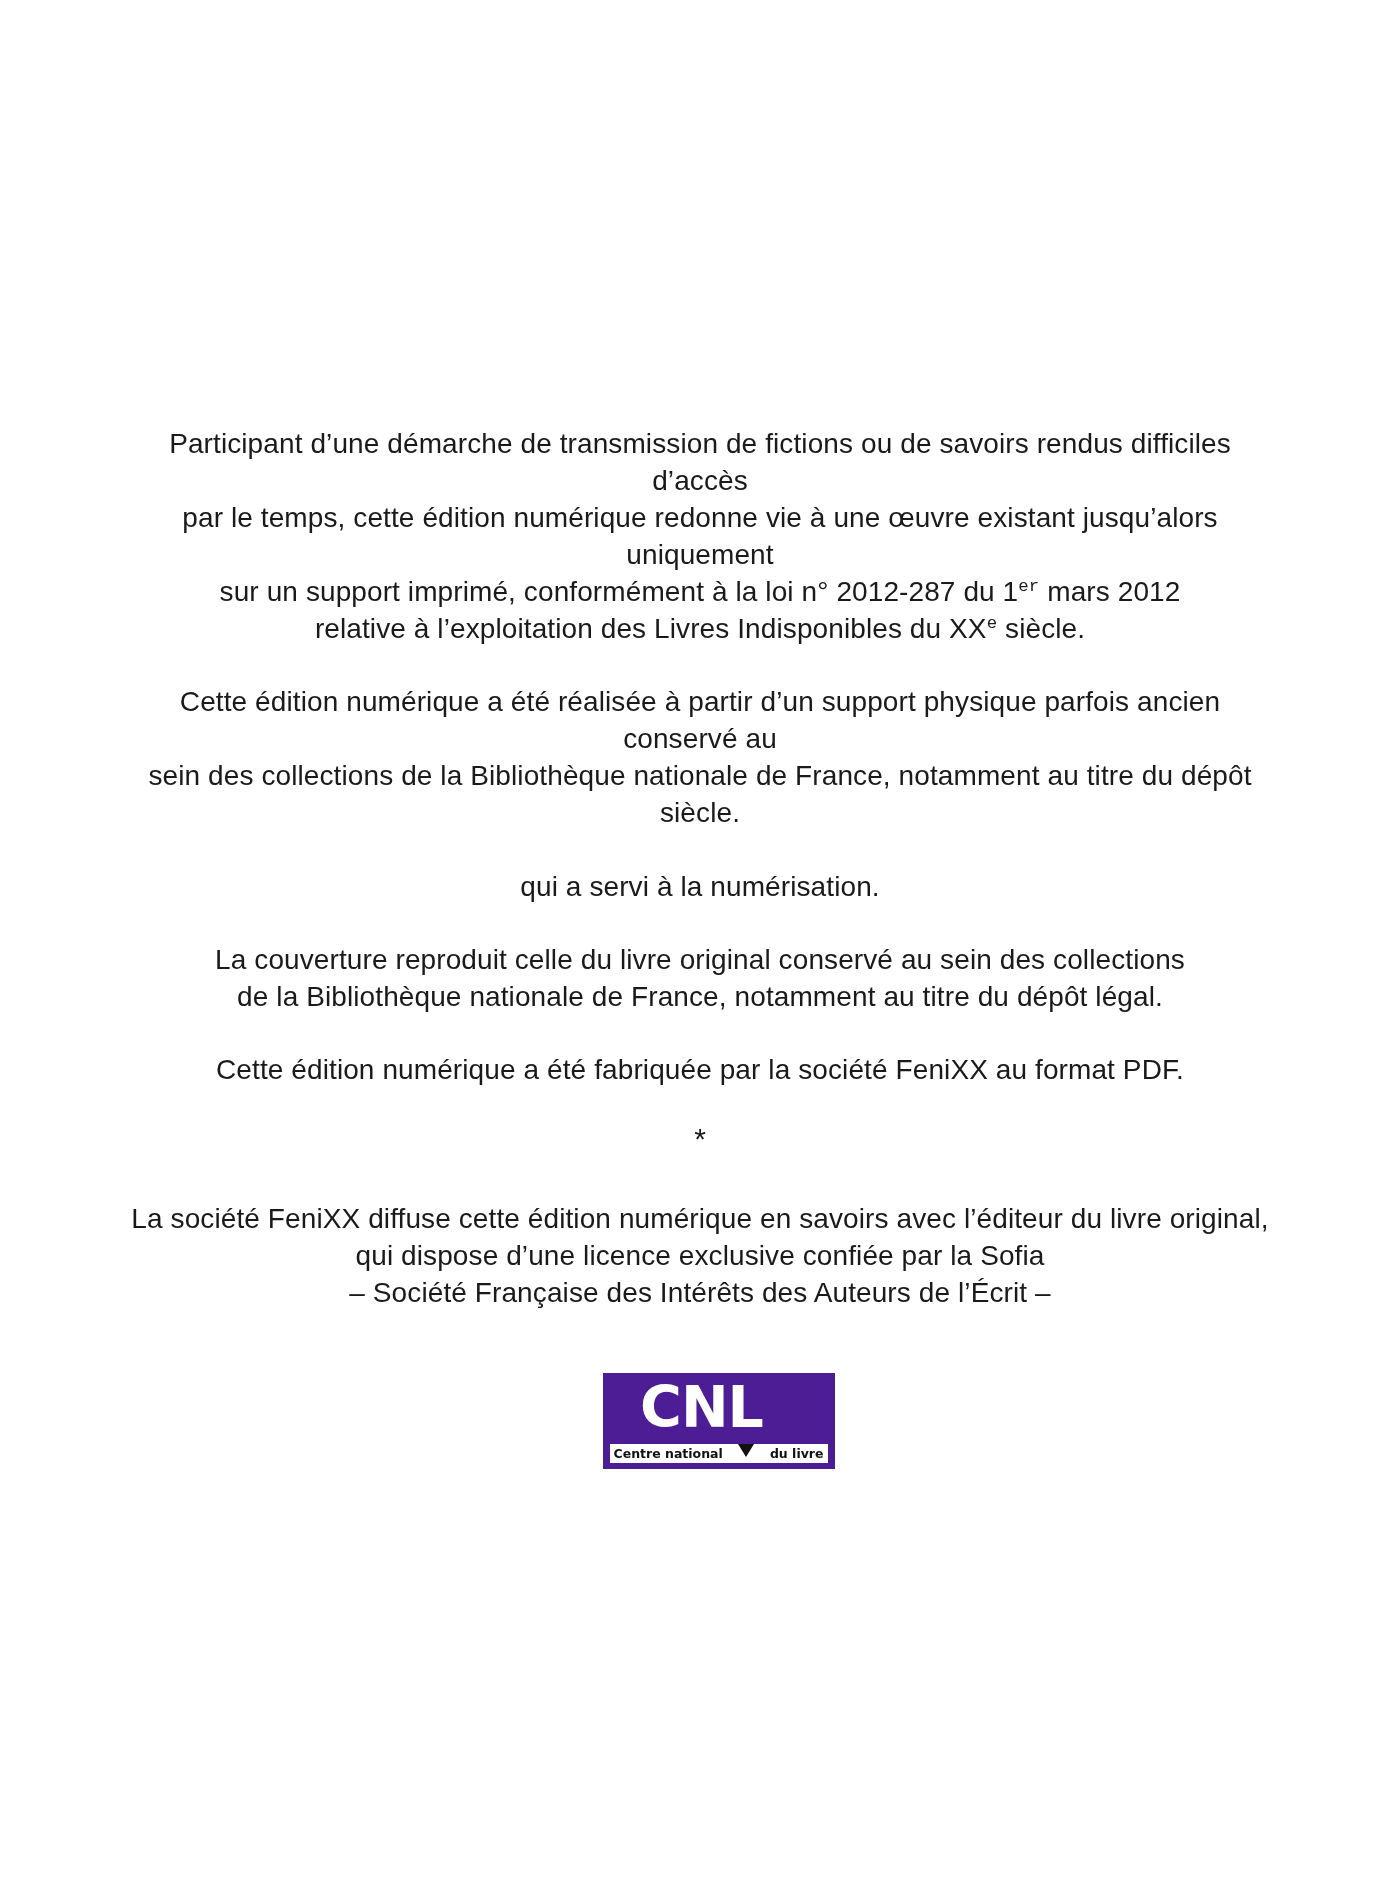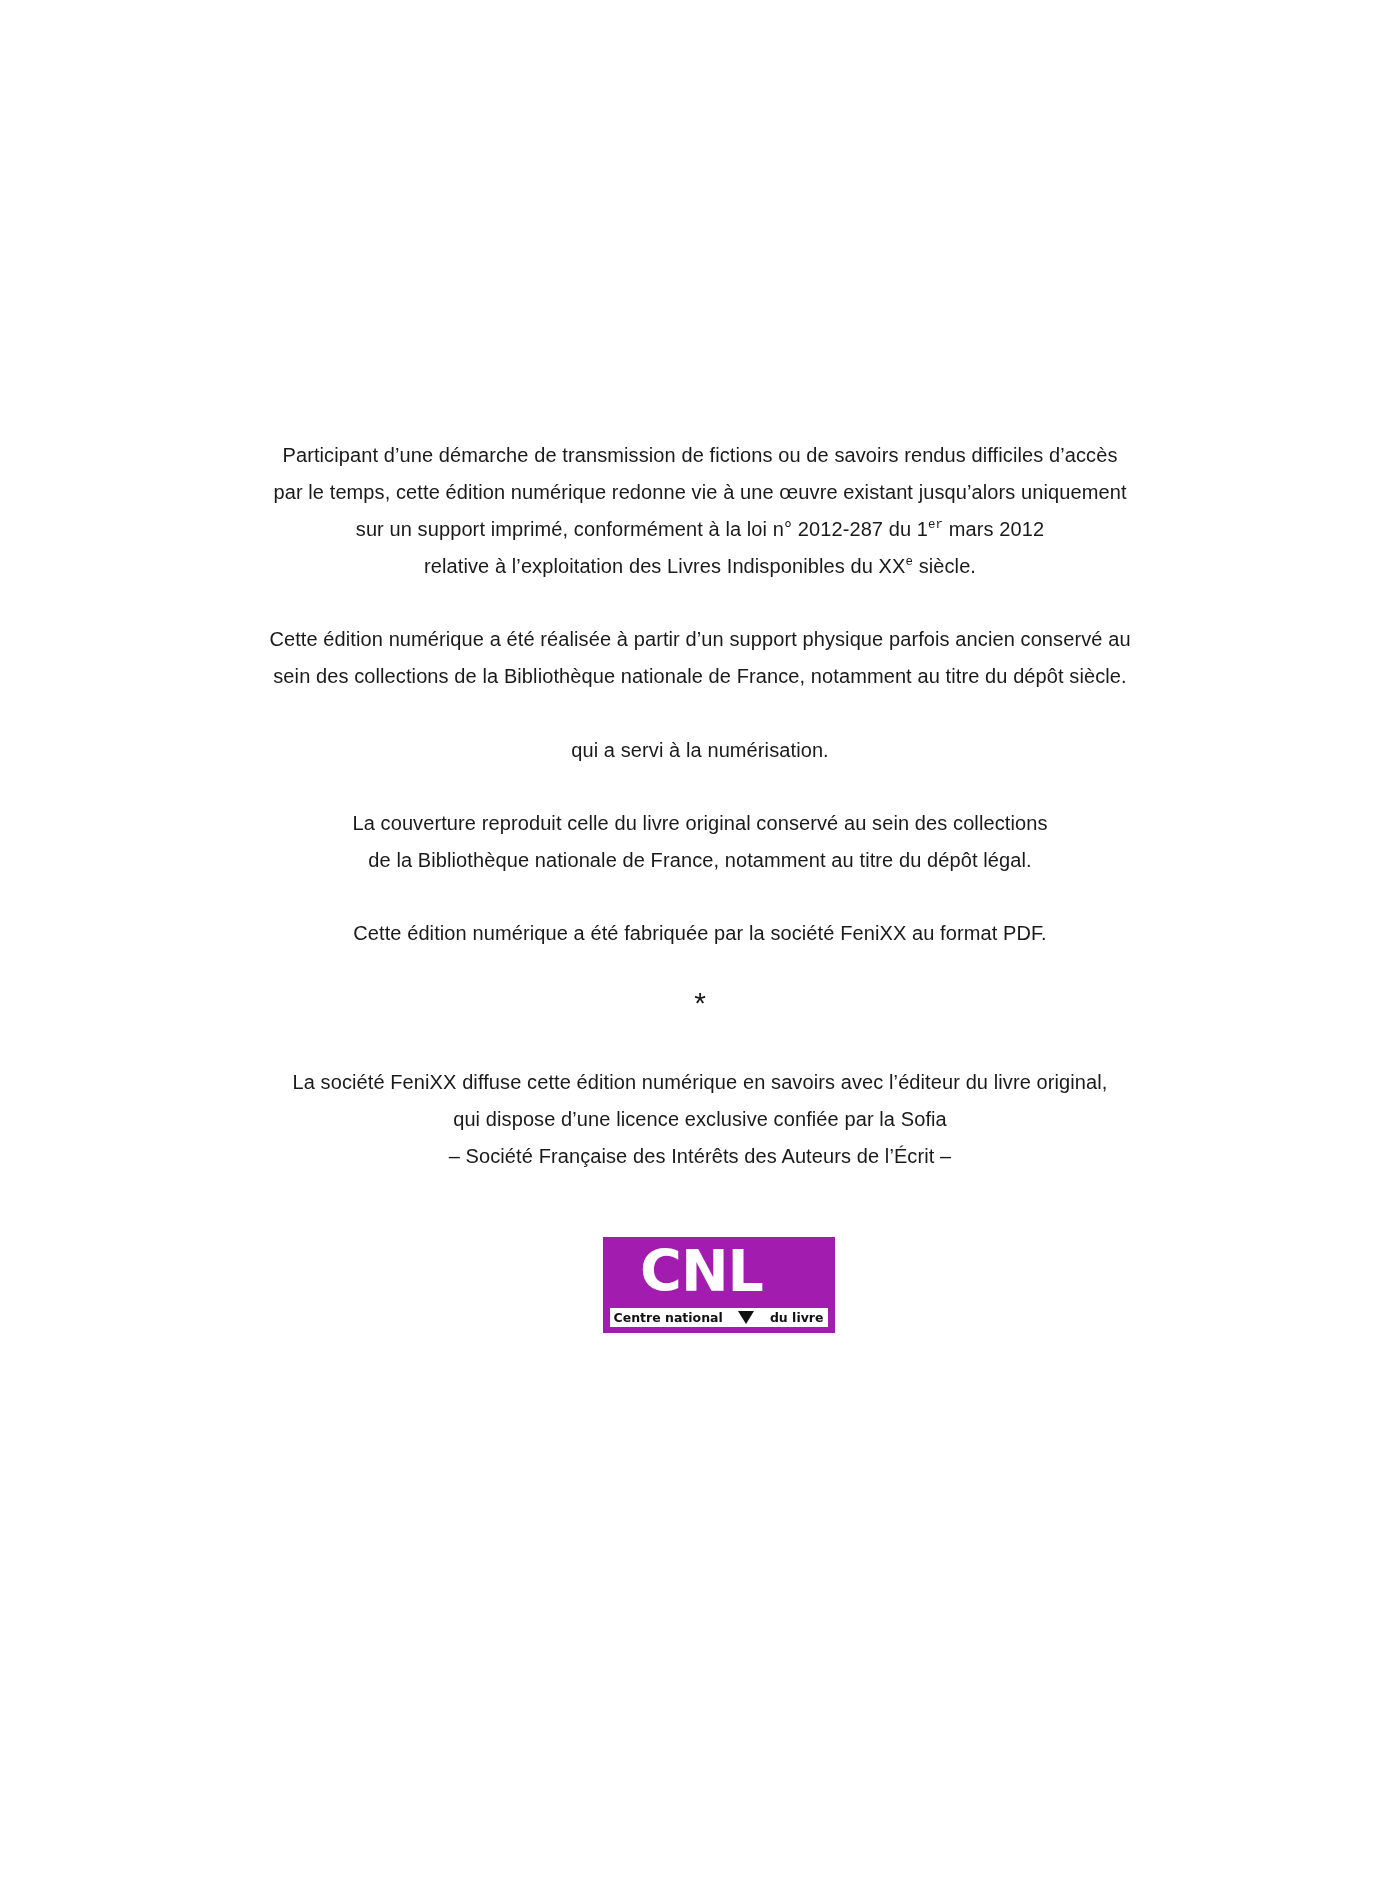--- a/index.html
+++ b/index.html
@@ -28,23 +28,23 @@
 
   .content {
     position: absolute;
     left: 120px;
     top: 425px;
     width: 1160px;
     text-align: center;
   }
 
   .para {
-    font-size: 20px;
+    font-size: 28px;
     line-height: 37px;
-    margin: 12px 0 36px 0;
+    margin: 0 0 36px 0;
     letter-spacing: 0.1px;
     white-space: pre-line;
   }
 
   .para sup {
     font-size: 0.62em;
     vertical-align: super;
     line-height: 0;
     font-family: Liberation Mono, monospace;
   }
@@ -64,21 +64,21 @@
   .support-label {
     font-size: 23px;
     line-height: 30px;
     margin: 0 0 10px 0;
   }
 
   .cnl-logo {
     display: inline-block;
     width: 232px;
     height: 96px;
-    background: #a21caf;
+    background: #4c1d95;
     position: relative;
     vertical-align: top;
     margin-left: 37px;
   }
 
   .cnl-letters {
     position: absolute;
     left: 0;
     top: 4px;
     width: 198px;
@@ -97,21 +97,20 @@
     right: 7px;
     bottom: 6px;
     height: 19px;
     background: #ffffff;
     color: #111111;
     font-family: "DejaVu Sans", sans-serif;
     font-weight: bold;
     font-size: 12.5px;
     line-height: 19px;
     display: flex;
-    align-items: center;
     justify-content: space-between;
     padding: 0 4px;
     box-sizing: border-box;
   }
 
   .cnl-bottom .left-txt,
   .cnl-bottom .right-txt {
     white-space: nowrap;
   }
 

